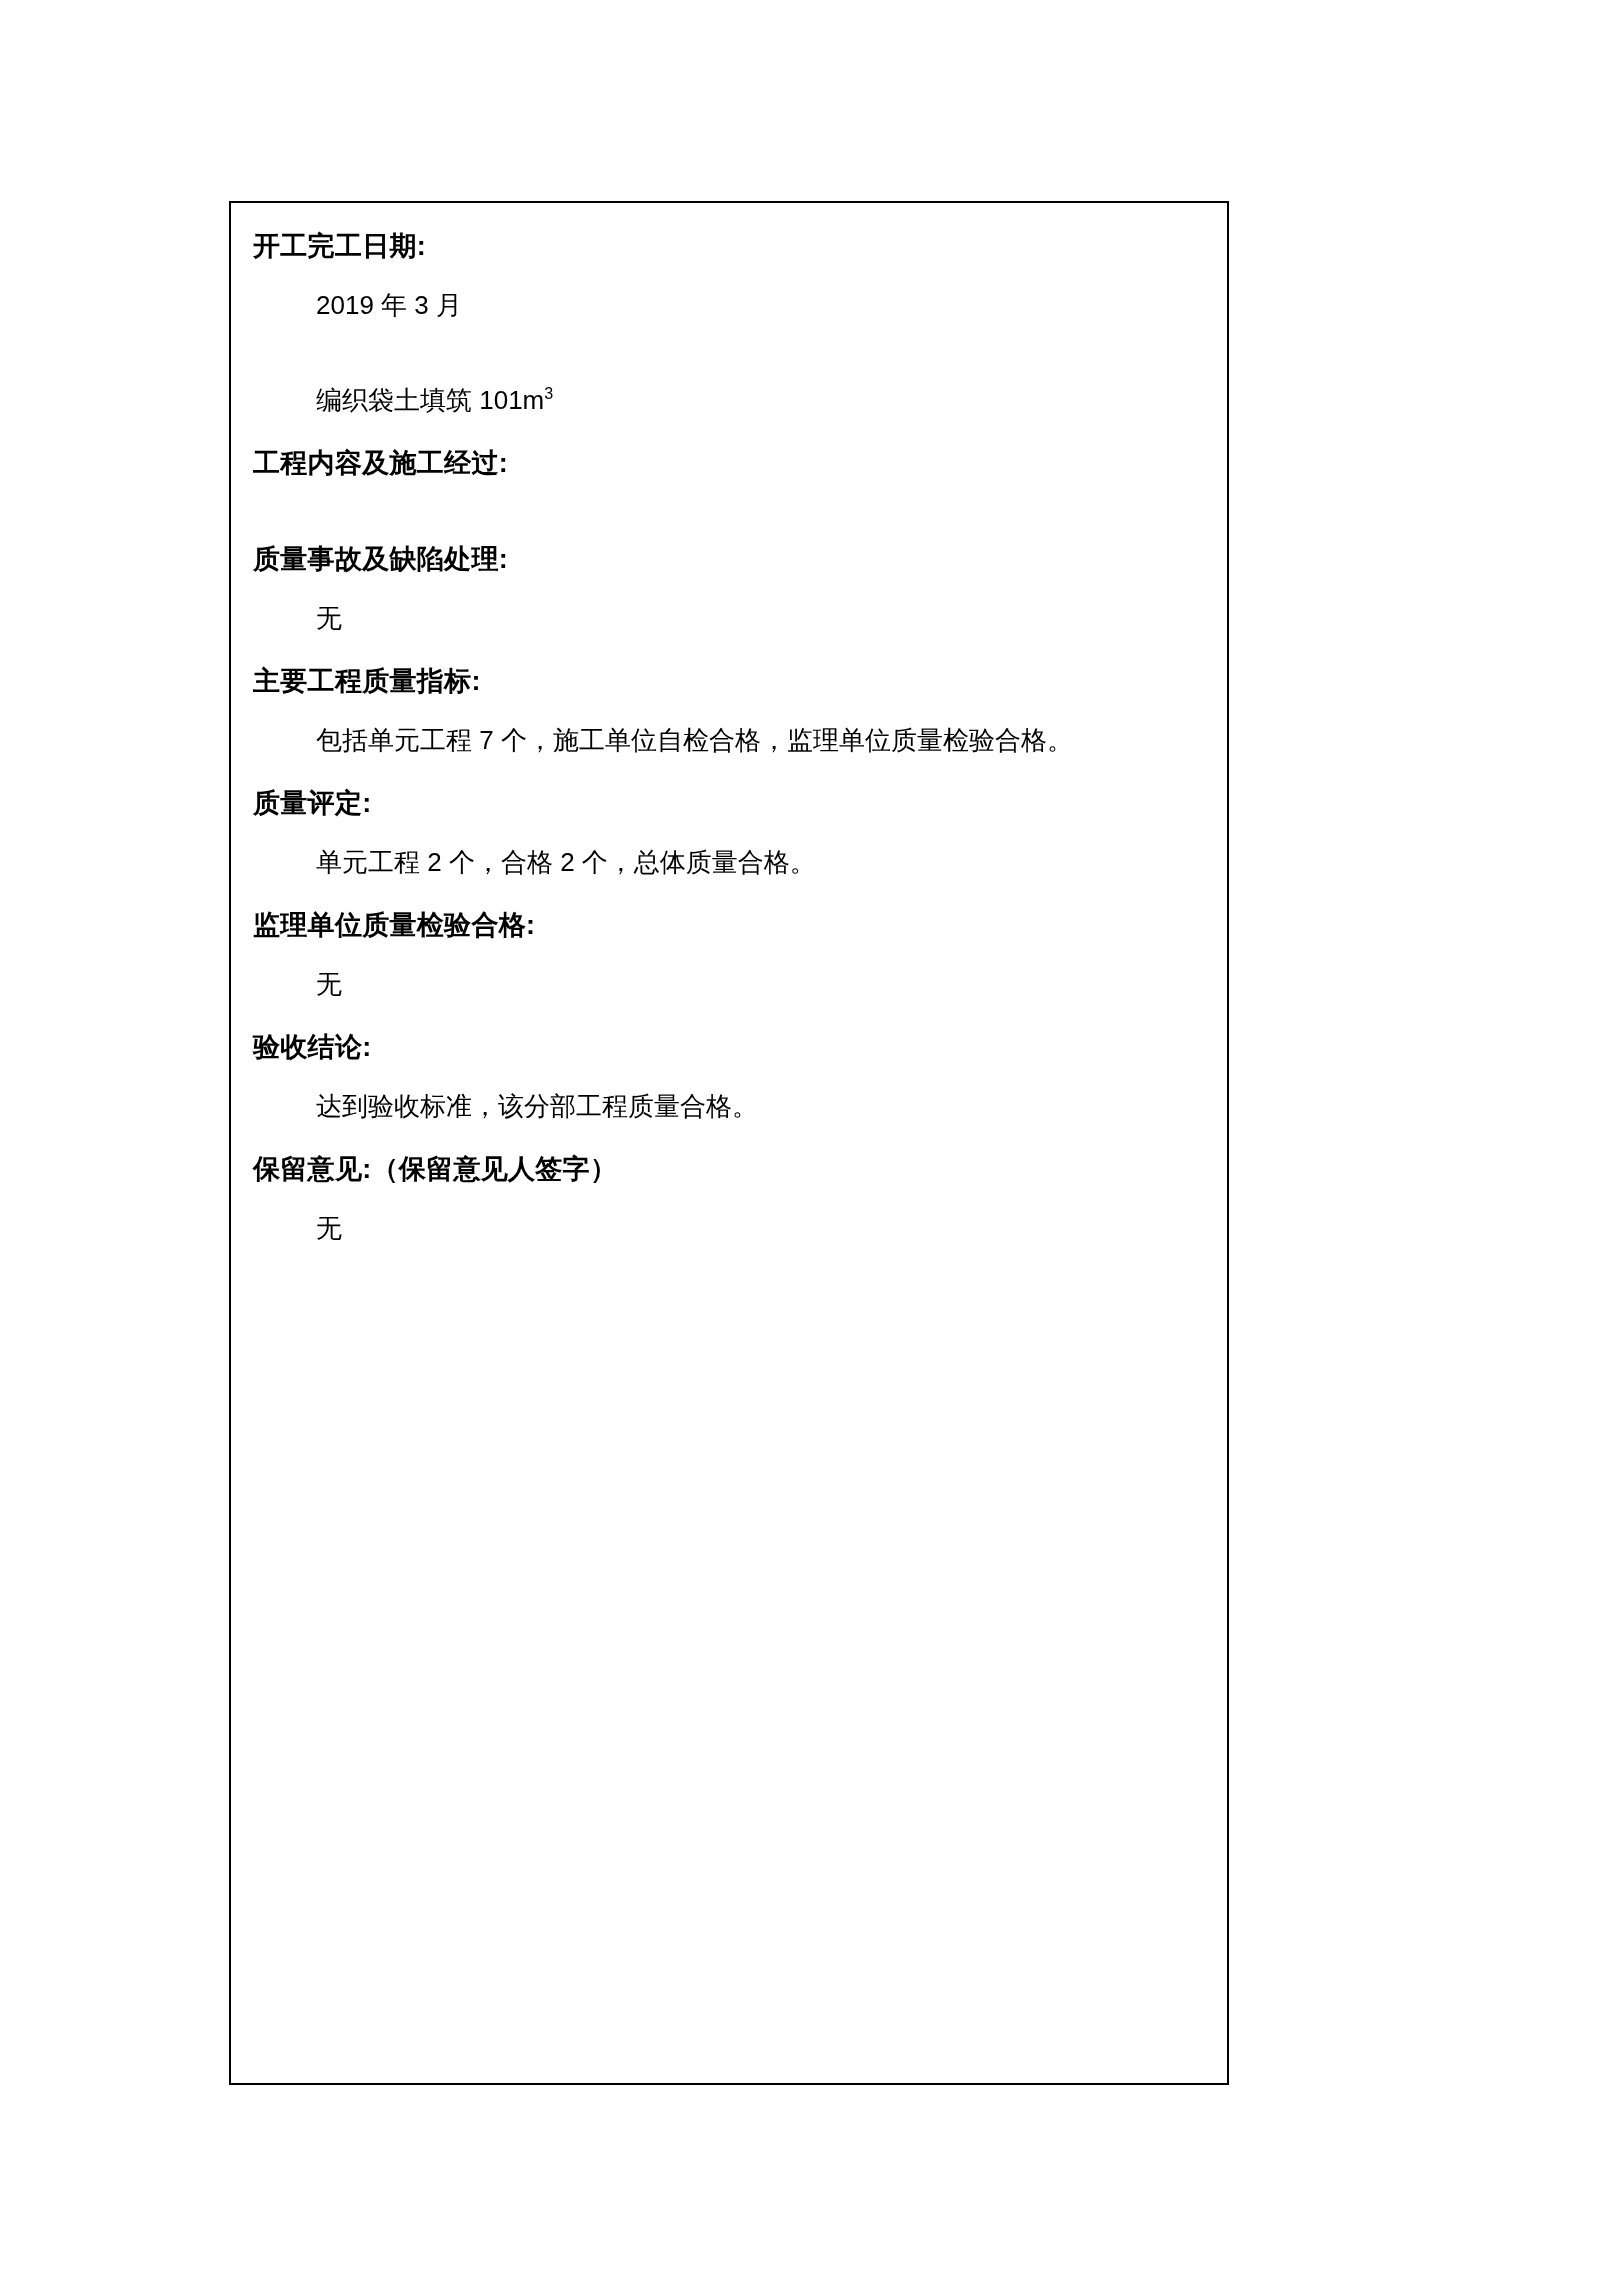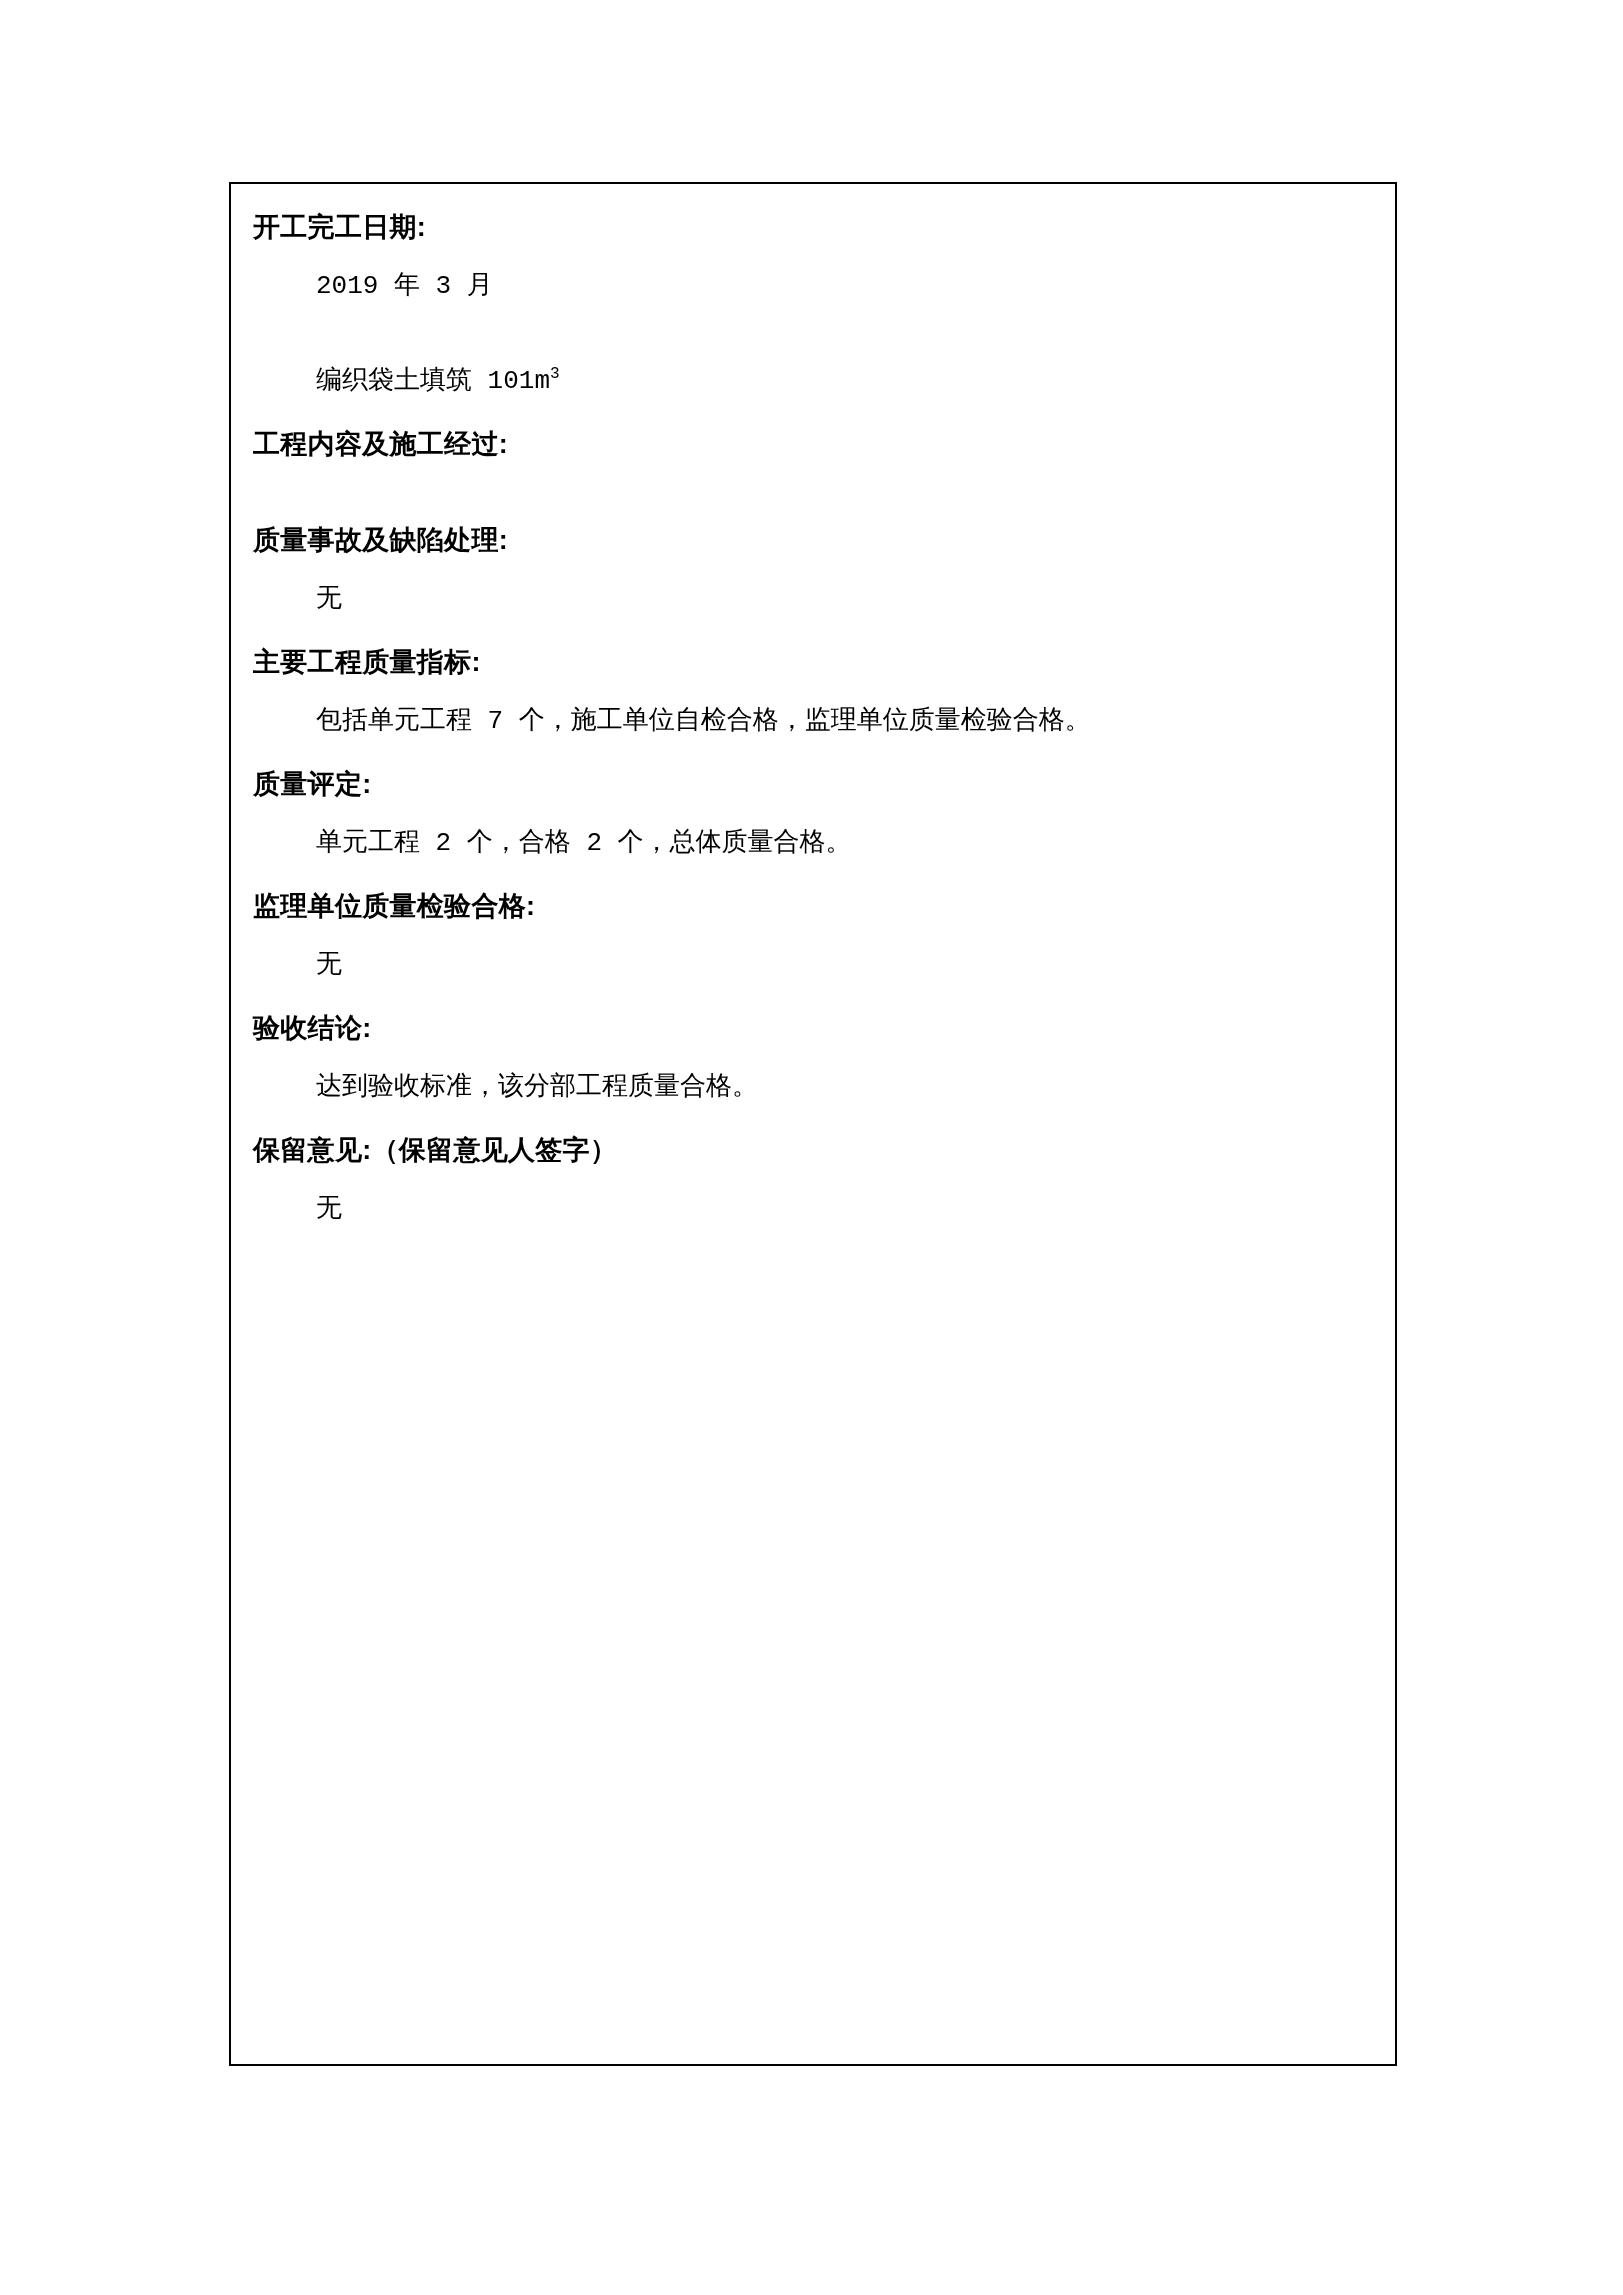--- a/index.html
+++ b/index.html
@@ -18,43 +18,43 @@
     position: absolute;
     left: 0;
     top: 0;
     width: 1623px;
     height: 2295px;
     background: #ffffff;
   }
   .doc-box {
     position: absolute;
     left: 229px;
-    top: 182px;
-    width: 1168px;
+    top: 201px;
+    width: 1000px;
     height: 1884px;
     border: 2px solid #000000;
     box-sizing: border-box;
     padding: 30px 0 0 0;
   }
   .entry {
     margin: 0 0 0 0;
   }
   .label {
     font-family: "Liberation Sans", "DejaVu Sans", sans-serif;
     font-weight: bold;
     font-size: 27px;
     line-height: 1.0;
     padding-left: 22px;
     margin-top: 0;
     margin-bottom: 0;
     letter-spacing: 0.3px;
     white-space: nowrap;
   }
   .value {
-    font-family: Liberation Mono, monospace;
+    font-family: Liberation Sans, sans-serif;
     font-size: 26px;
     line-height: 1.0;
     padding-left: 85px;
     white-space: nowrap;
   }
   .gap-after-label { height: 32px; }
   .gap-after-value { height: 37px; }
   sup {
     font-size: 0.62em;
     vertical-align: super;

